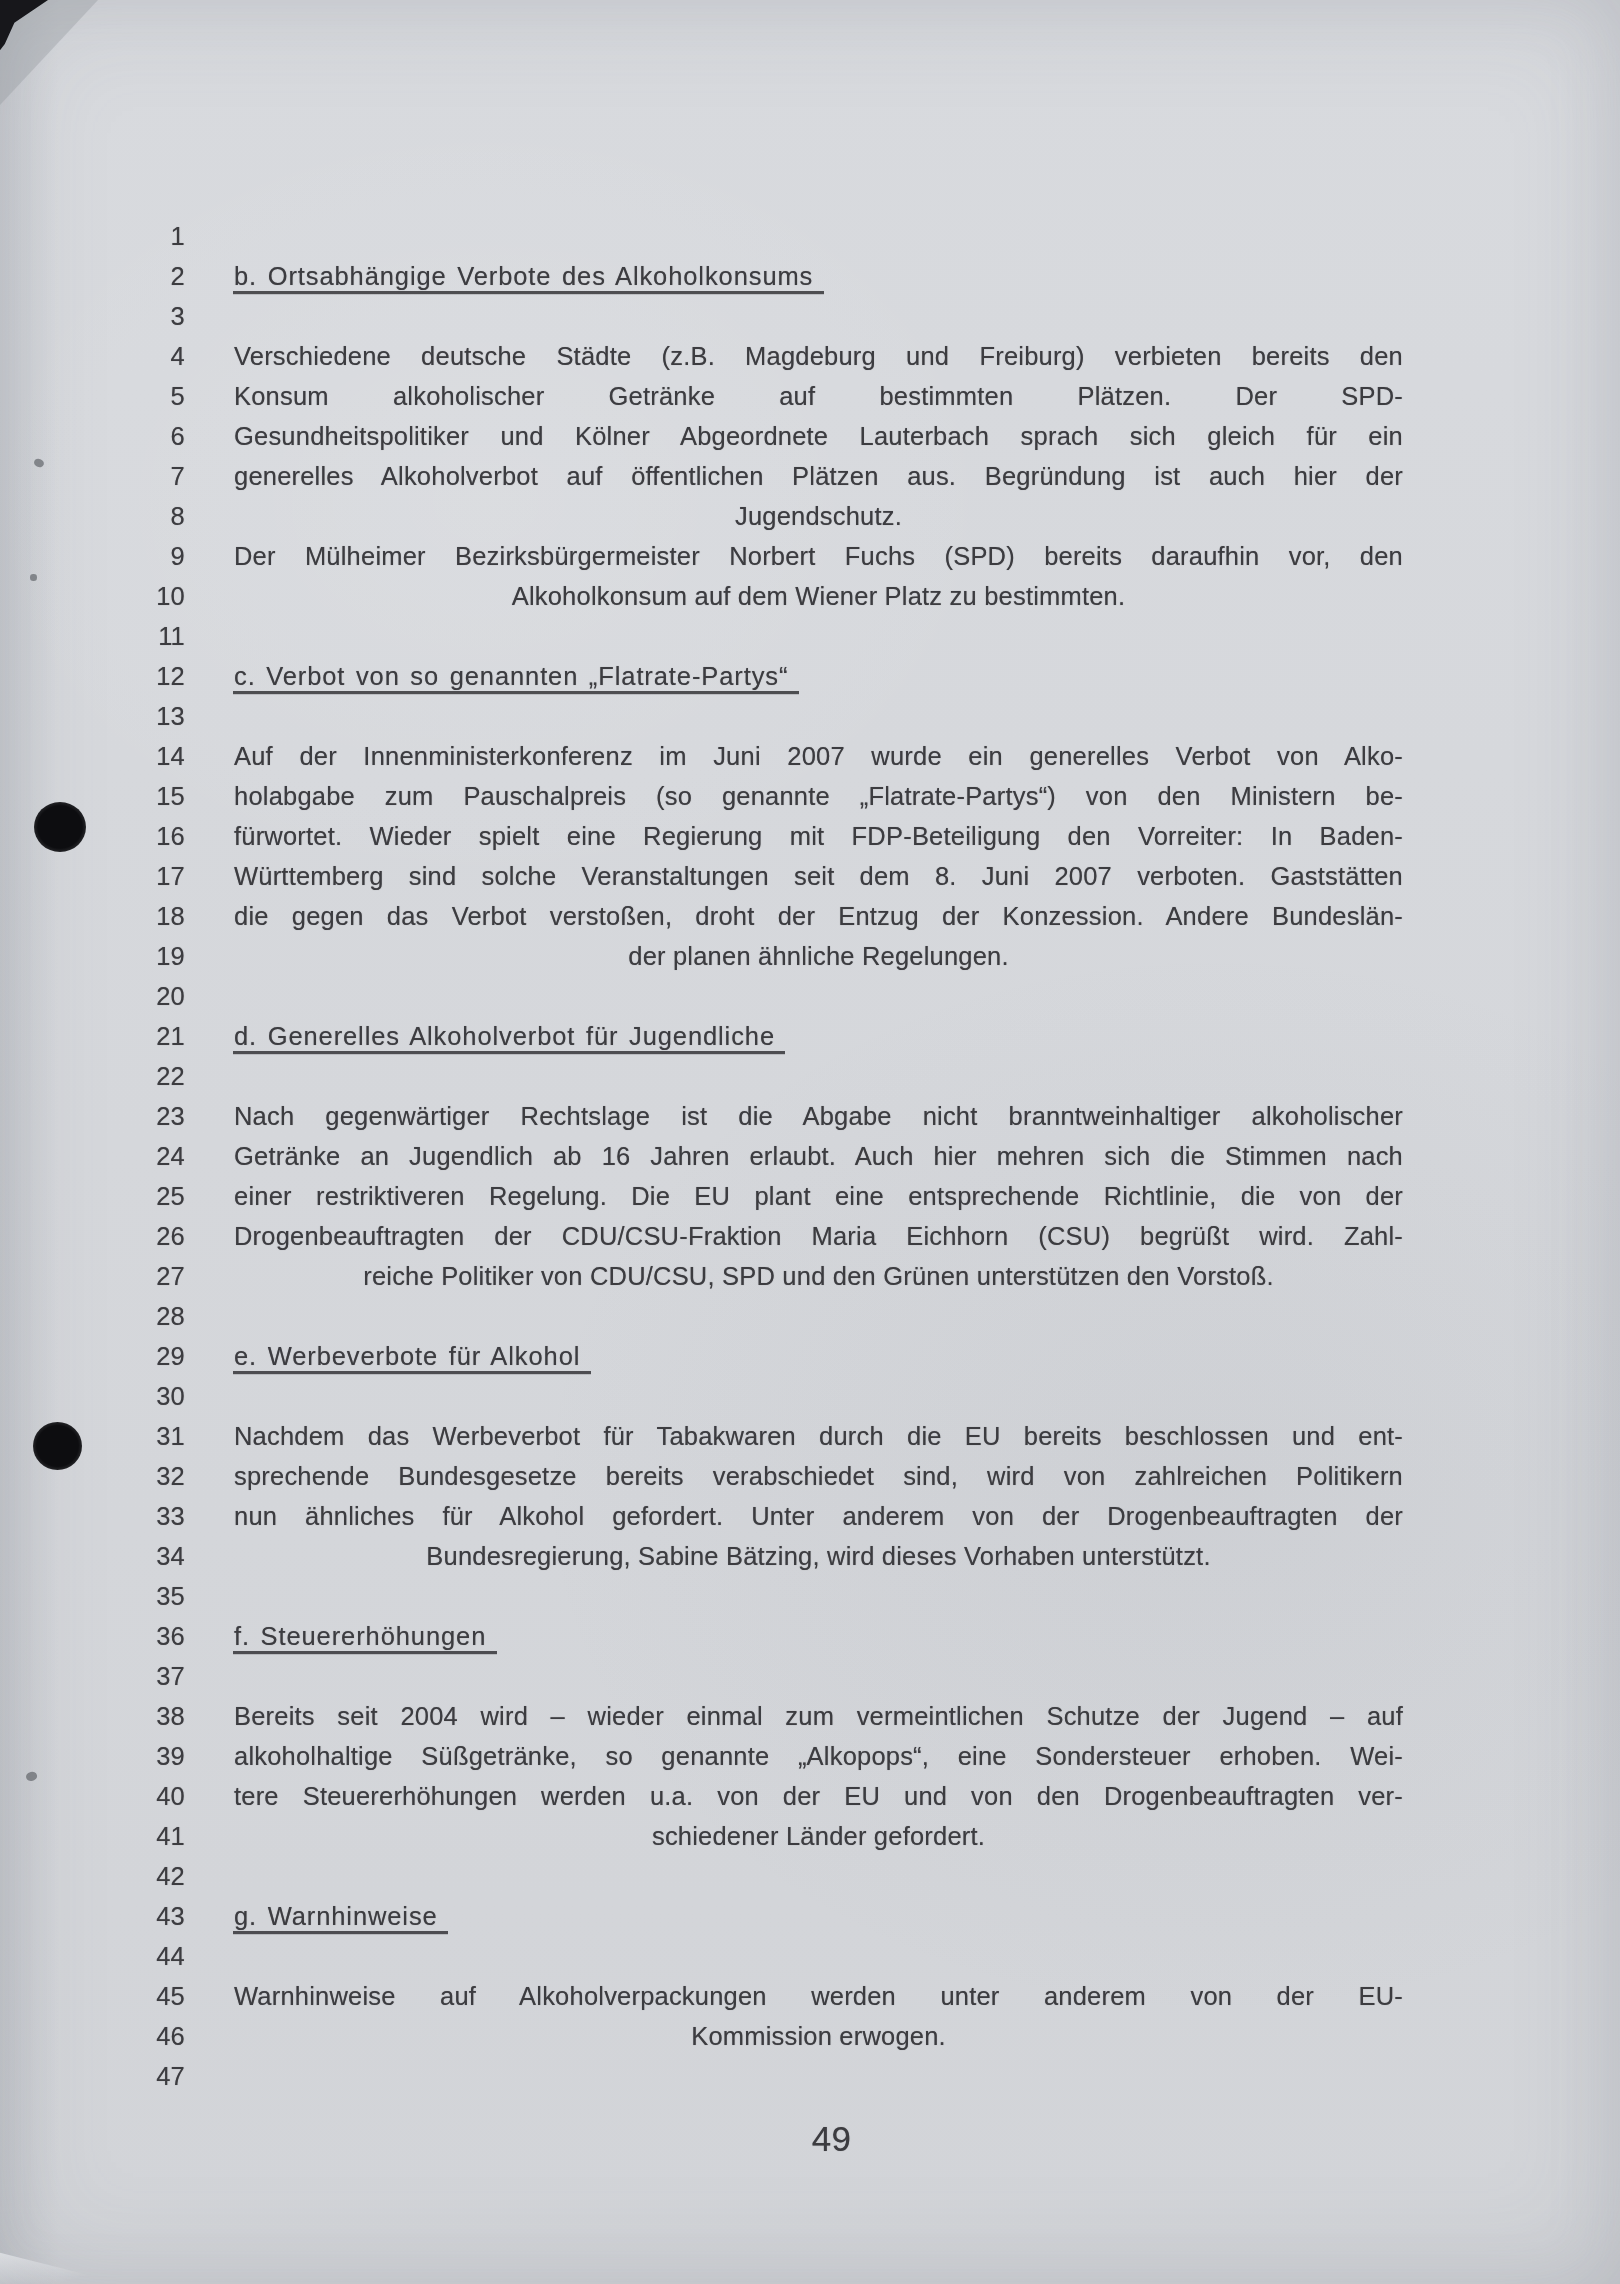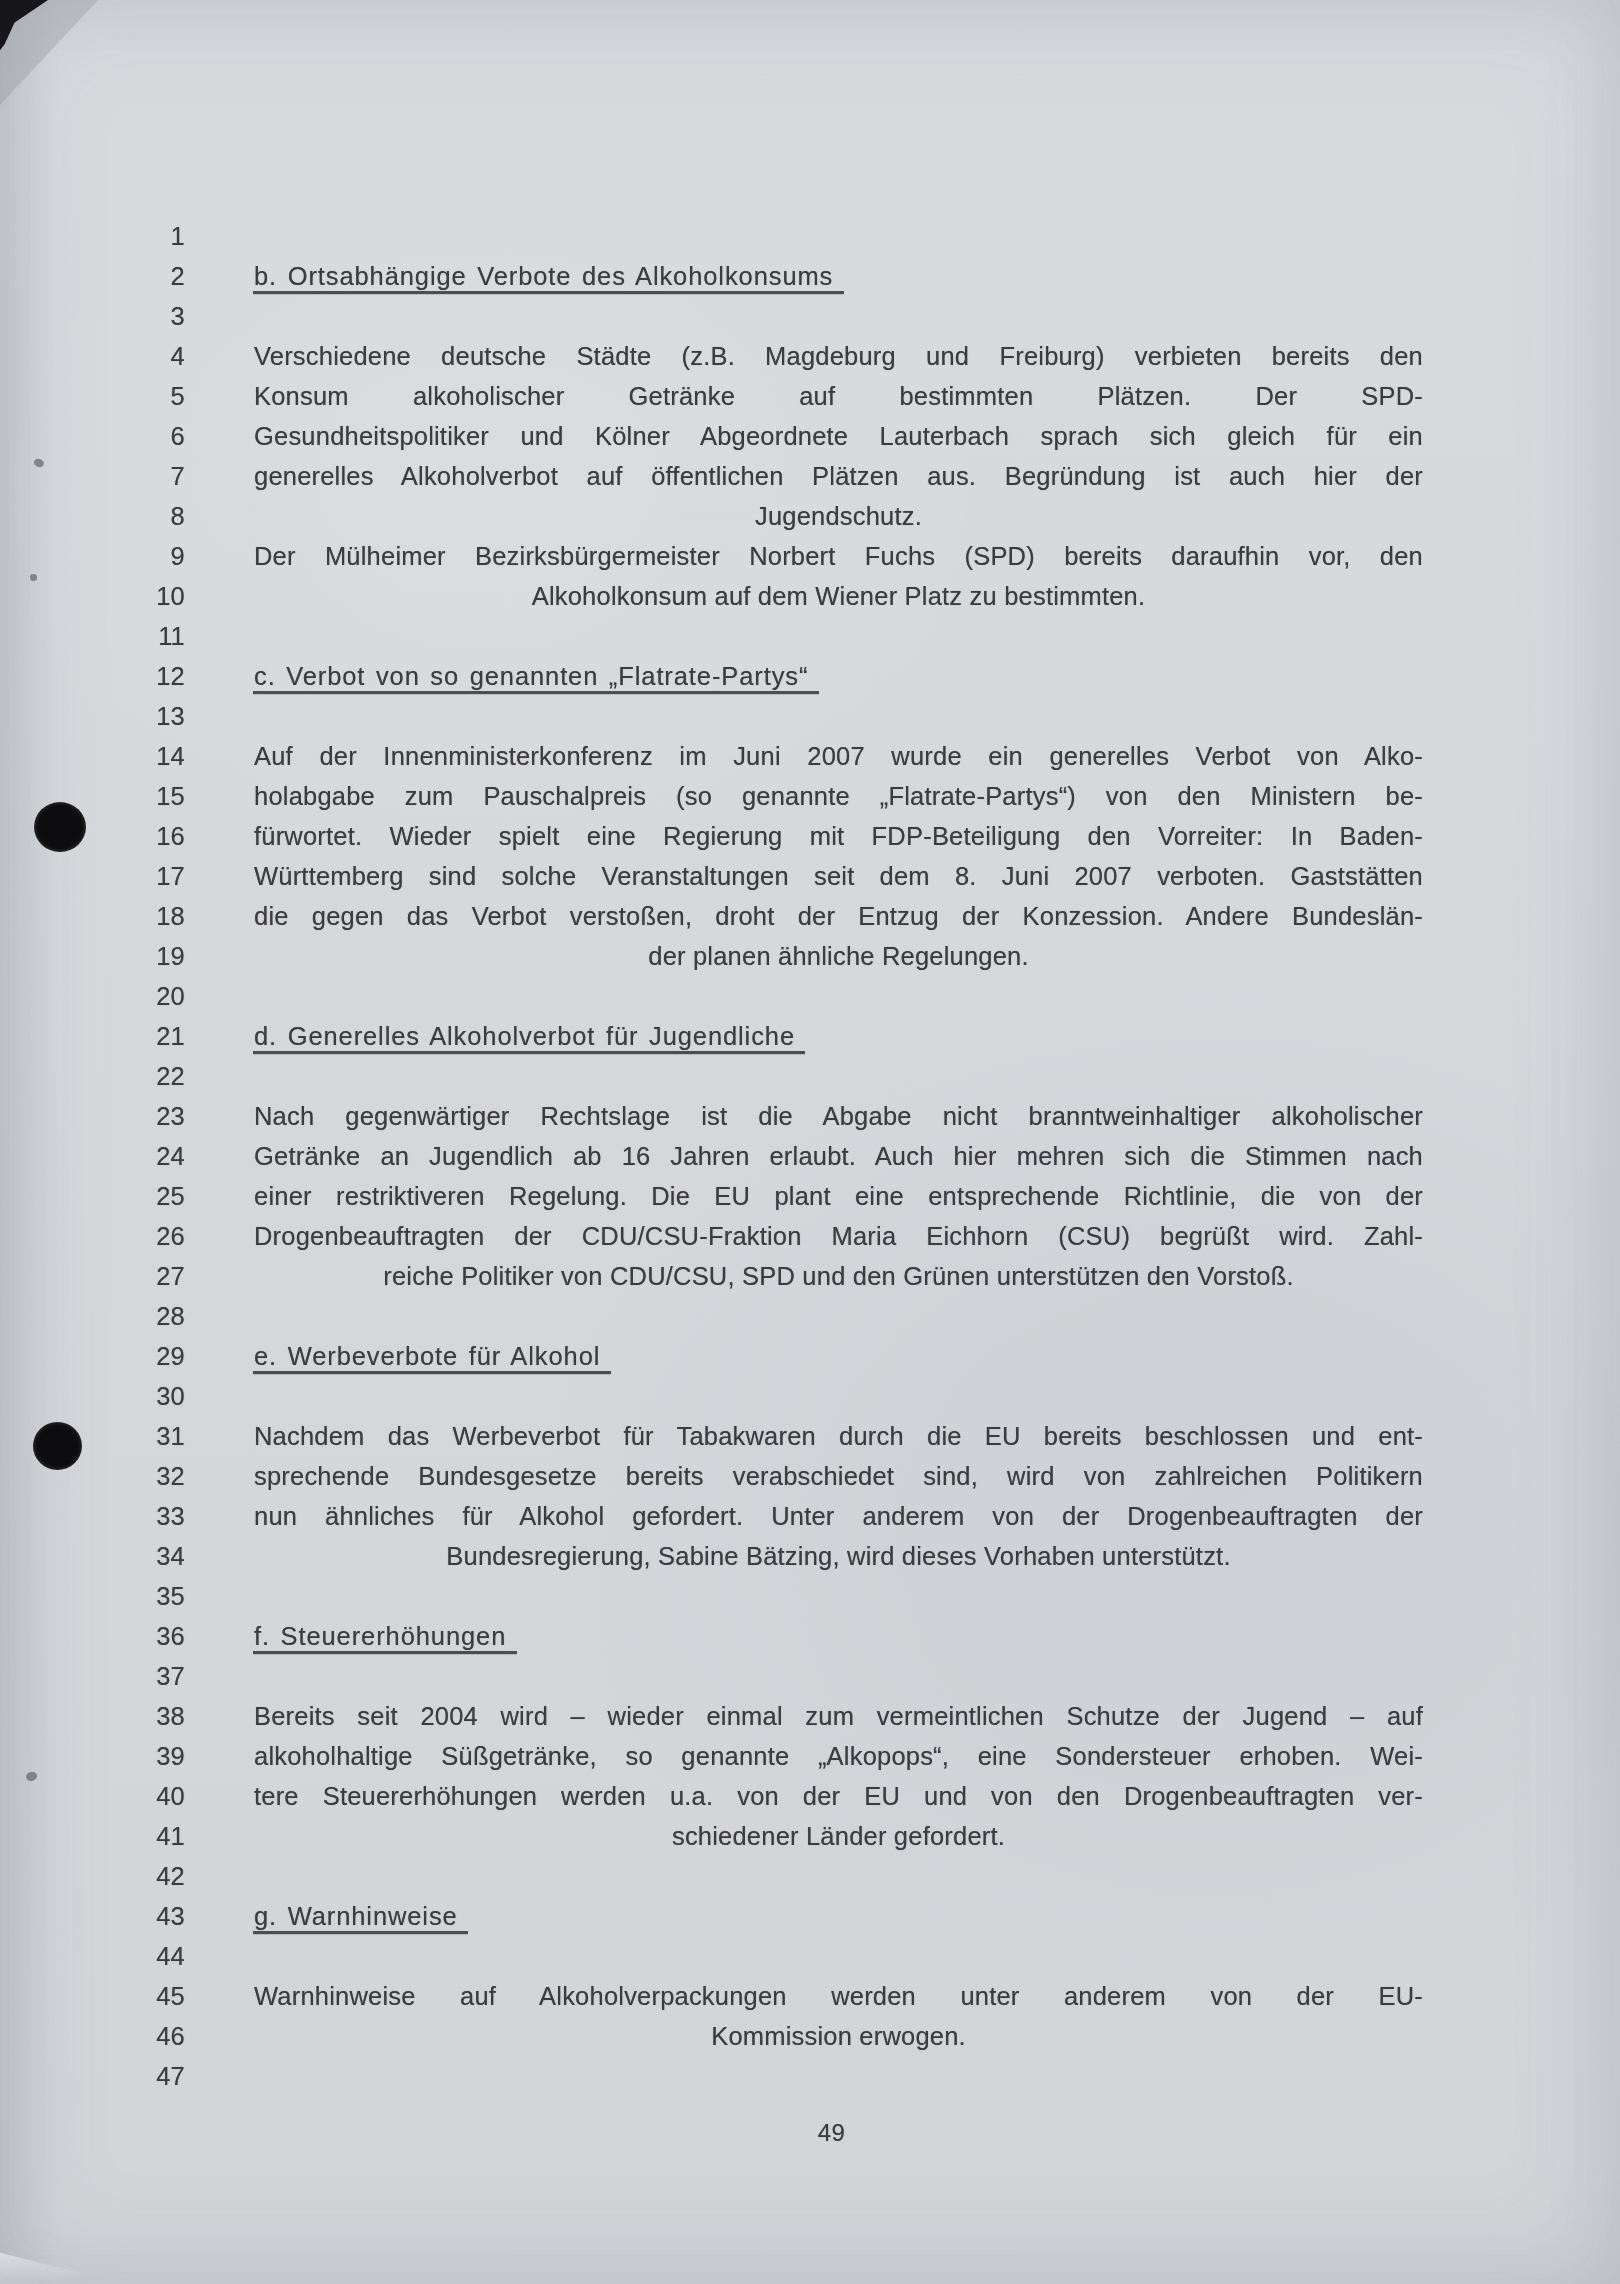--- a/index.html
+++ b/index.html
@@ -14,31 +14,31 @@
       radial-gradient(784px 588px at 30% 22%, rgba(255,255,255,.10), rgba(255,255,255,0) 70%),
       radial-gradient(915px 719px at 75% 65%, rgba(120,125,135,.07), rgba(120,125,135,0) 75%),
       linear-gradient(180deg,#d8dade 0%,#d5d7db 50%,#d2d4d8 100%);
     box-shadow: inset 0 0 111px rgba(108,113,124,.20), inset -19.6px 0 59px rgba(145,150,160,.10);
   }
   
   .text-column{position:absolute;left:0;top:216px;width:1621px;}
   .row{display:flex;height:40px;line-height:40px;font-size:25.5px;letter-spacing:0.2px;}
   .lineno{flex:0 0 185px;width:185px;text-align:right;
           text-shadow:0 0 0.8px rgba(60,60,64,.55);}
-  .linetext{flex:0 0 1169px;width:1169px;margin-left:69px;white-space:normal;
+  .linetext{flex:0 0 1169px;width:1169px;margin-left:49px;white-space:normal;
           text-shadow:0 0 0.8px rgba(60,60,64,.55);}
   .row.body .linetext{text-align:justify;text-align-last:justify;text-justify:inter-word;}
   .row.bodyend .linetext{text-align:center;}
   .row.blank .linetext{visibility:hidden;}
   .hd{display:inline-block;line-height:1.12;letter-spacing:0.9px;word-spacing:2.6px;
       border-bottom:3.3px solid rgba(58,58,62,.88);padding:0 10.5px 0.7px 1.3px;margin-left:-1.3px;
       box-shadow:0 0.7px 0 rgba(58,58,62,.25);}
   
   .page-number{position:absolute;left:766px;top:2119px;width:131px;text-align:center;
-      font-size:24px;letter-spacing:0.3px;text-shadow:0 0 0.8px rgba(60,60,64,.55);}
+      font-size:35px;letter-spacing:0.3px;text-shadow:0 0 0.8px rgba(60,60,64,.55);}
   
   .corner-soft{position:absolute;left:0;top:0;width:98px;height:105px;
       background:rgba(150,154,160,.40);clip-path:polygon(0 0,100% 0,0 100%);}
   .corner-dark{position:absolute;left:0;top:0;width:48px;height:76px;background:#17171b;
       clip-path:polygon(0 0,100% 0,30% 30%,10% 58%,0 66%);}
   .hole{position:absolute;border-radius:50%;
       background:radial-gradient(ellipse at center,#0d0d10 0 60%,rgba(13,13,16,.85) 74%,rgba(13,13,16,0) 100%);}
   .hole-1{left:34px;top:802px;width:52px;height:50px;}
   .hole-2{left:33px;top:1422px;width:49px;height:48px;}
   .speck{position:absolute;border-radius:50%;background:rgba(70,72,78,.55);}

